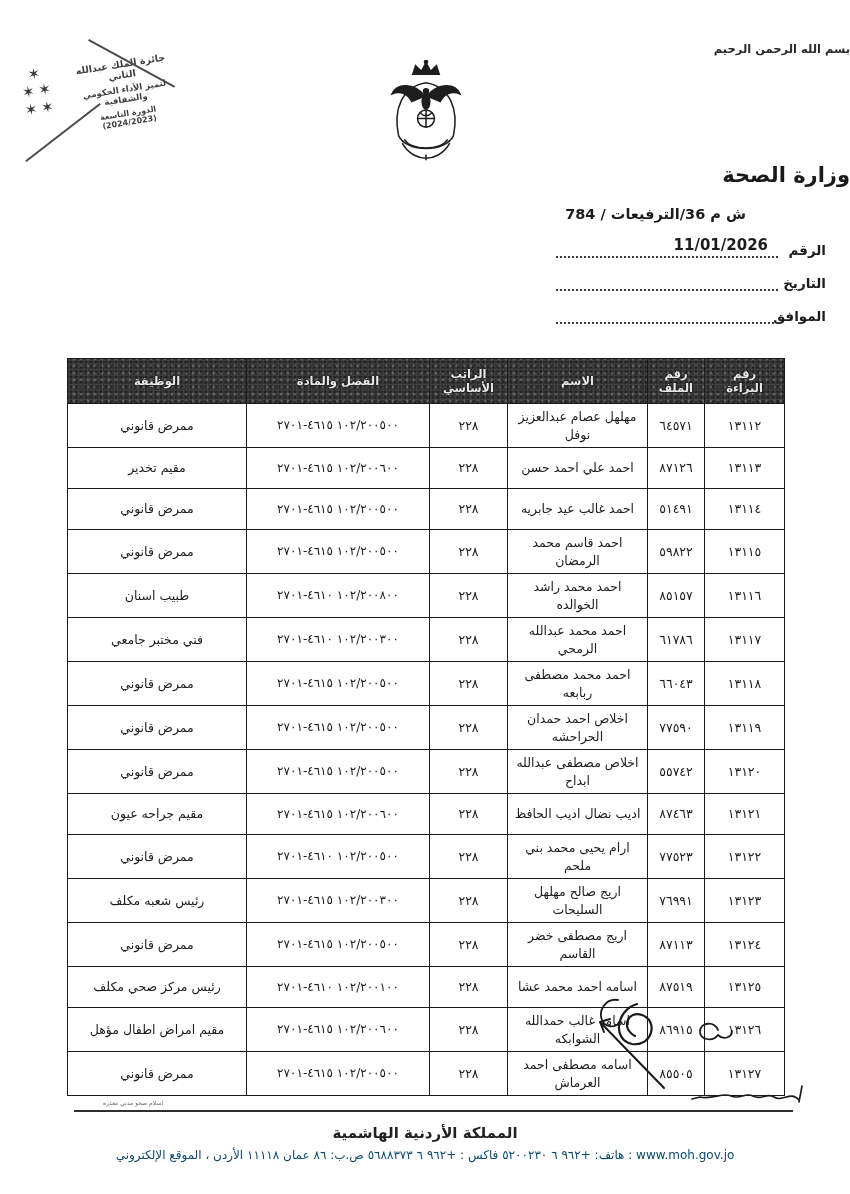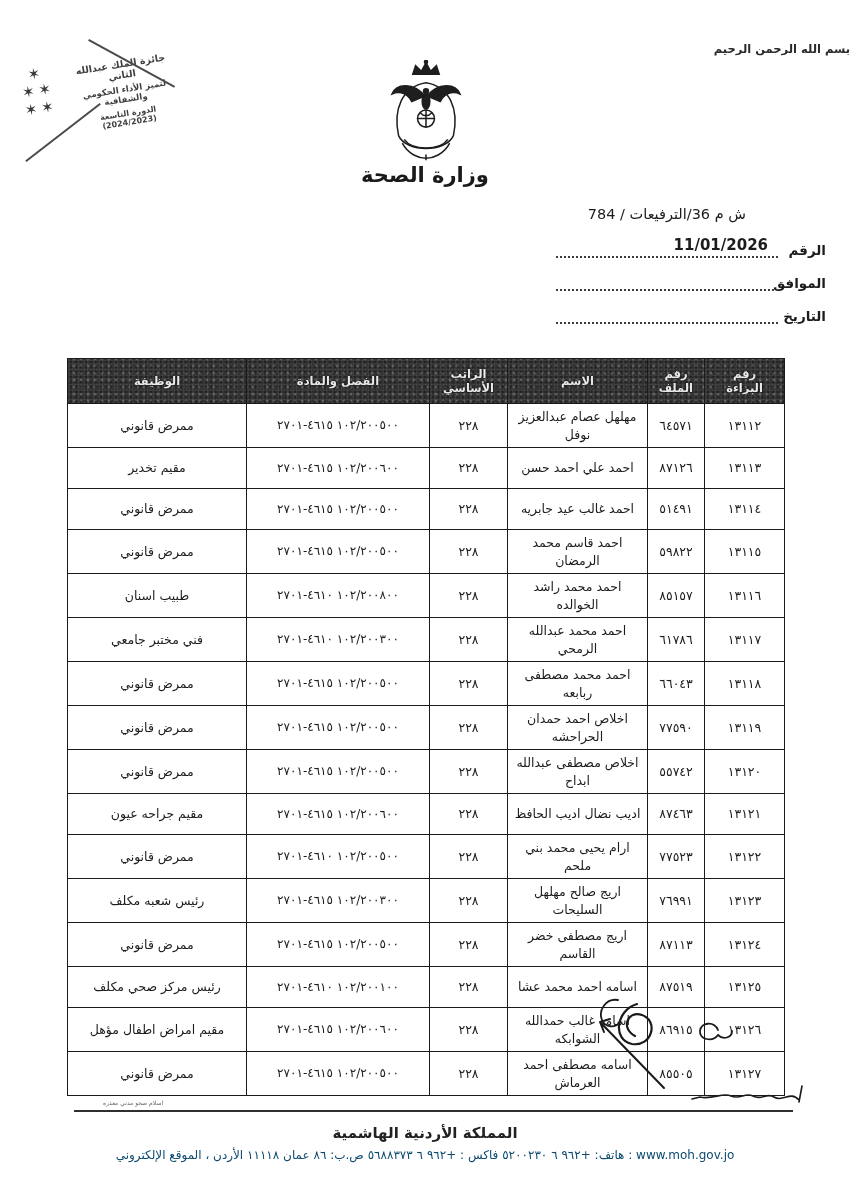--- a/index.html
+++ b/index.html
@@ -21,25 +21,25 @@
   .stamp-text .l4{font-size:8px;}
   .stamp-stars{width:52px;padding-top:12px;text-align:center;line-height:1.15;}
   .stamp-stars .srow{font-size:15px;letter-spacing:4px;color:#3a3a3a;}
   .scratch{position:absolute;height:2px;background:#4a4a4a;transform-origin:0 0;}
   .scratch.a{left:84px;top:-6px;width:98px;transform:rotate(37.6deg);}
   .scratch.b{left:2px;top:104px;width:94px;transform:rotate(-28.7deg);}
   
   .bismillah{position:absolute;left:0;right:0;top:42px;text-align:right;
     font-size:11.5px;font-weight:700;color:#2a2a2a;}
   .emblem{position:absolute;left:383px;top:60px;}
-  .ministry{position:absolute;left:0;right:0;top:163px;text-align:center;
+  .ministry{position:absolute;left:0;right:0;top:163px;text-align:right;
     font-size:21px;font-weight:800;color:#1a1a1a;}
   
   .ref-subject{position:absolute;top:206px;right:104px;direction:rtl;
-    font-size:14.5px;font-weight:400;}
+    font-size:14.5px;font-weight:700;}
   .ref-rows{position:absolute;top:238px;right:24px;direction:rtl;width:270px;}
   .ref-row{display:flex;align-items:flex-end;margin-bottom:13px;direction:rtl;}
   .ref-label{font-size:13.5px;font-weight:700;width:48px;flex:none;}
   .ref-dots{flex:1;border-bottom:2px dotted #3c3c3c;height:18px;direction:rtl;
     padding-right:10px;}
   .ref-value{display:inline-block;position:relative;top:-3px;
     font-size:15px;font-weight:700;}
   
   .table-wrap{position:absolute;left:67px;top:358px;width:717px;}
   table{width:100%;border-collapse:collapse;direction:rtl;table-layout:fixed;}
@@ -116,25 +116,25 @@
 
   <div class="ministry">وزارة الصحة</div>
 
   <div class="ref-subject">ش م 36/الترفيعات / 784</div>
   <div class="ref-rows">
     <div class="ref-row">
       <span class="ref-label">الرقم</span>
       <span class="ref-dots"><span class="ref-value" dir="ltr">11/01/2026</span></span>
     </div>
     <div class="ref-row">
+      <span class="ref-label">التاريخ</span>
+      <span class="ref-dots"></span>
+    </div>
+    <div class="ref-row">
       <span class="ref-label">الموافق</span>
-      <span class="ref-dots"></span>
-    </div>
-    <div class="ref-row">
-      <span class="ref-label">التاريخ</span>
       <span class="ref-dots"></span>
     </div>
   </div>
 
   <div class="table-wrap">
     <table>
       <colgroup>
         <col class="c0">
           <col class="c1">
           <col class="c2">

